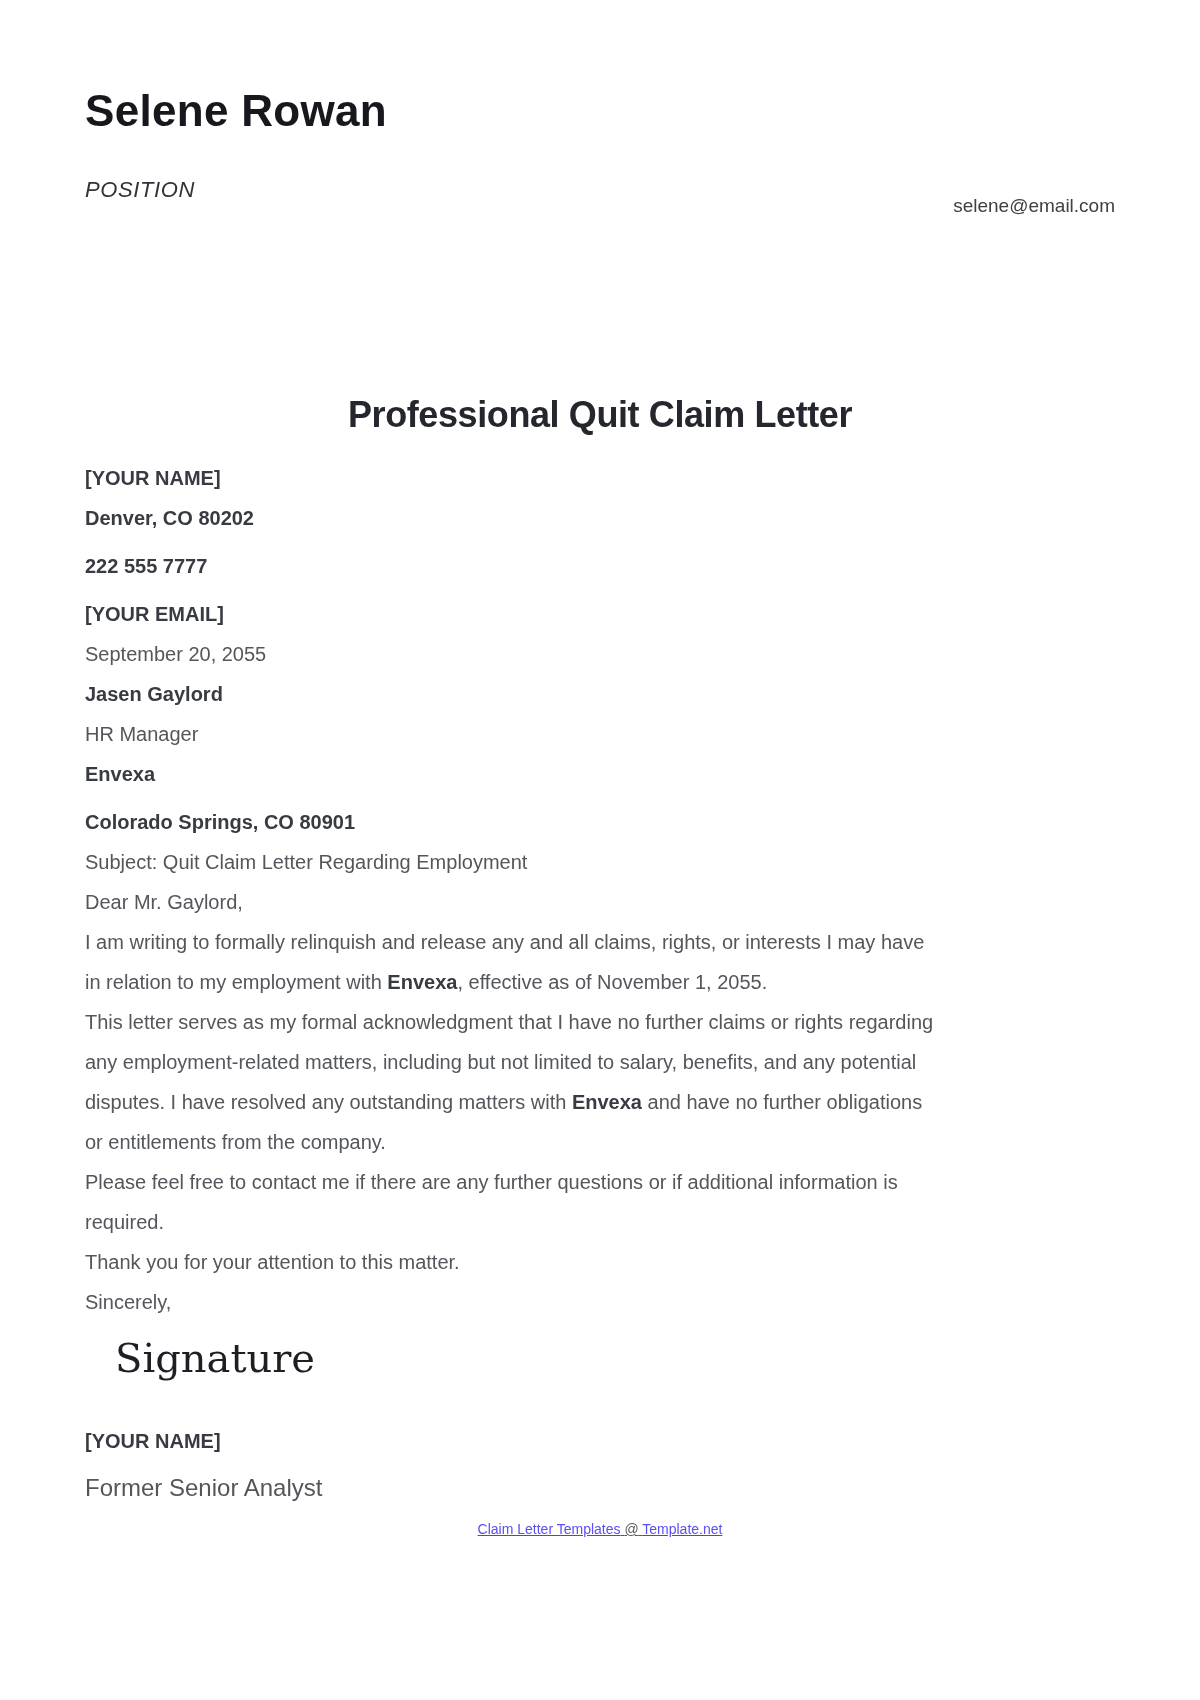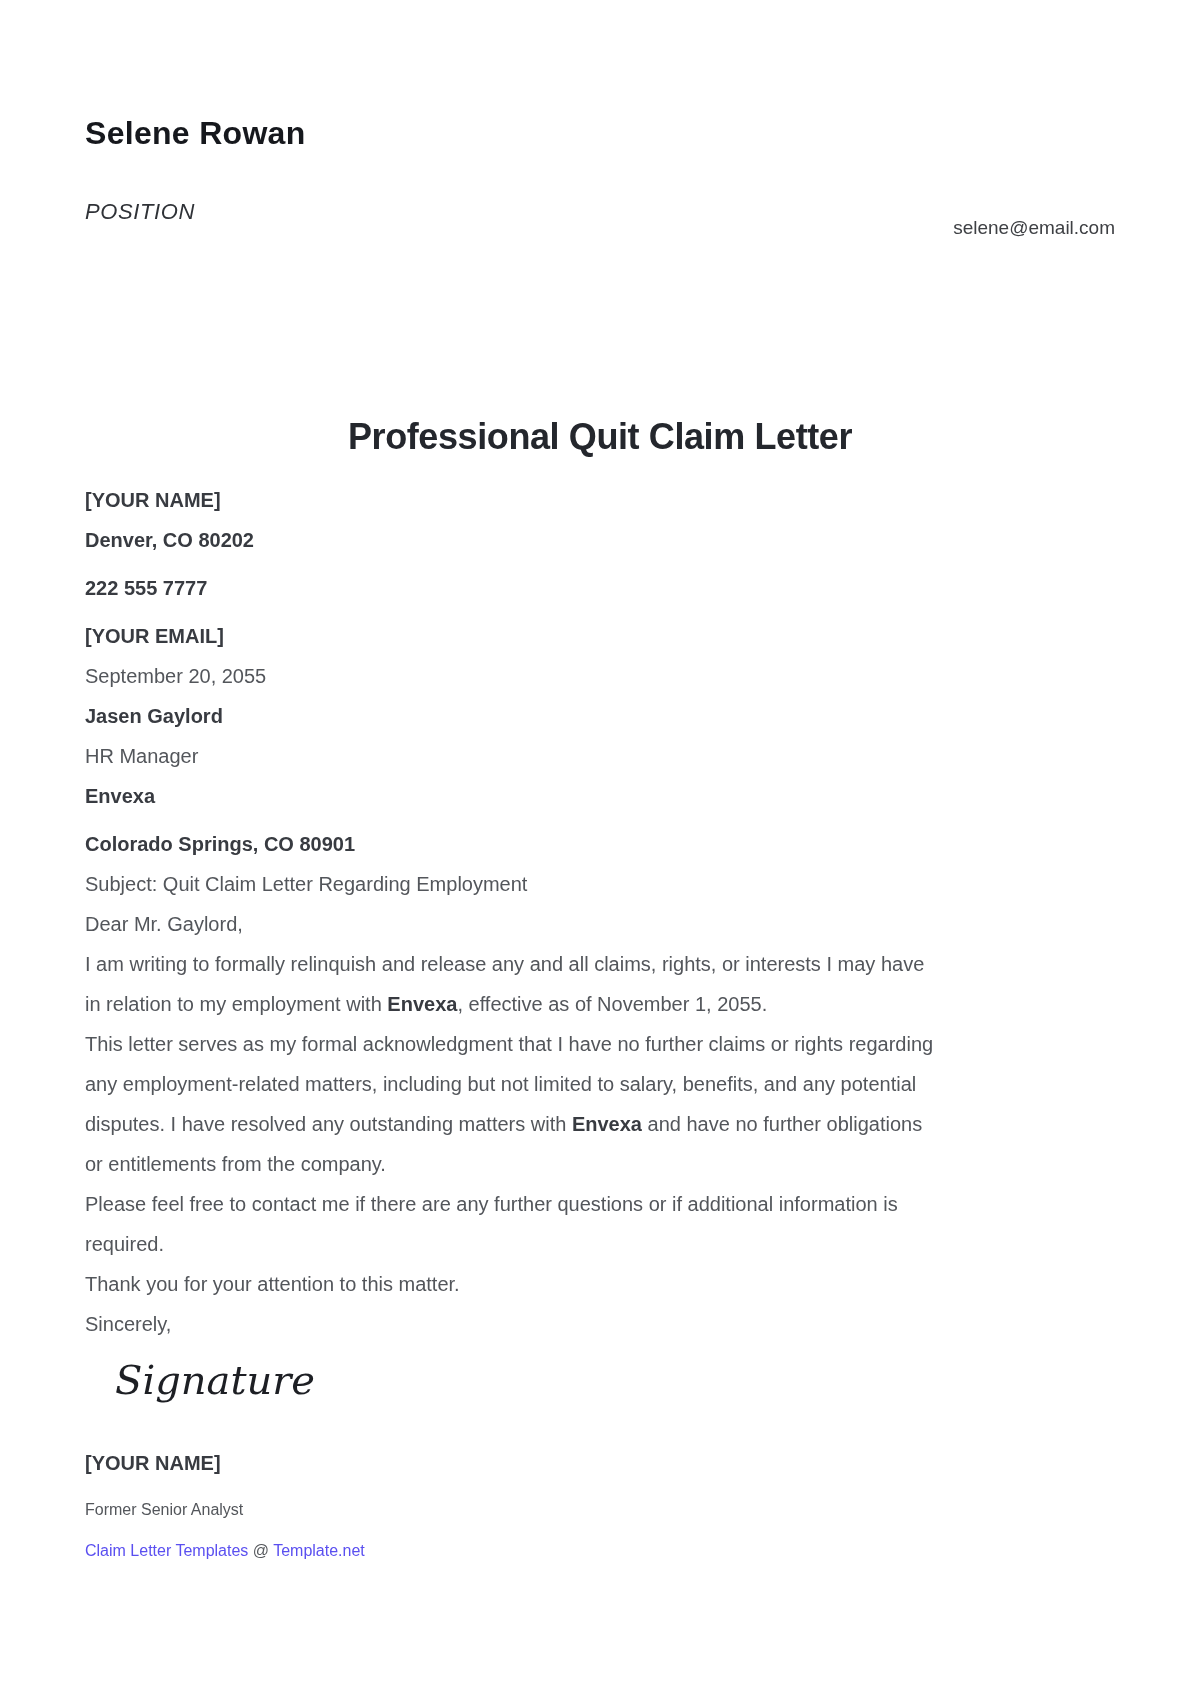--- a/index.html
+++ b/index.html
@@ -12,22 +12,22 @@
   }
   .page {
     position: relative;
     width: 1200px; height: 1700px;
     background: #ffffff;
   }
   .content { padding: 0 85px; }
 
   
   .name-heading {
-    margin-top: 108px;
-    font-size: 32px;
+    margin-top: 86px;
+    font-size: 44px;
     line-height: 50px;
     font-weight: 800;
     letter-spacing: 0.3px;
     color: var(--header_name, #16181d);
   }
   .header-row {
     display: flex;
     justify-content: space-between;
     align-items: flex-end;
     margin-top: 40px;
@@ -74,46 +74,46 @@
   .letter-line .seg-bold {
     font-weight: 700;
     color: var(--bold_line, #3c3f45);
   }
 
   
   .signature-script {
     margin-top: 8px;
     padding-left: 30px;
     font-family: "DejaVu Serif", "Liberation Serif", serif;
-    font-style: italic;
     font-size: 40px;
     line-height: 56px;
     color: var(--signature, #1d1f24);
   }
   .closing-name {
     margin-top: 35px;
     font-size: 20px;
     line-height: 40px;
     font-weight: 700;
     color: var(--bold_line, #383b41);
   }
   .closing-role {
     margin-top: 7px;
-    font-size: 16px;
+    font-size: 24px;
     line-height: 40px;
     color: var(--body, #53565b);
   }
 
   
   .footer-credit {
     margin-top: 6px;
-    text-align: left;
-    font-size: 16px;
+    text-align: center;
+    font-size: 14px;
     line-height: 30px;
     color: var(--at_sep, #55585c);
+    text-decoration: underline;
   }
   .footer-credit a {
     color: var(--link, #5a4ff0);
     text-decoration: none;
     cursor: pointer;
   }
 </style>
 </head>
 <body>
 

